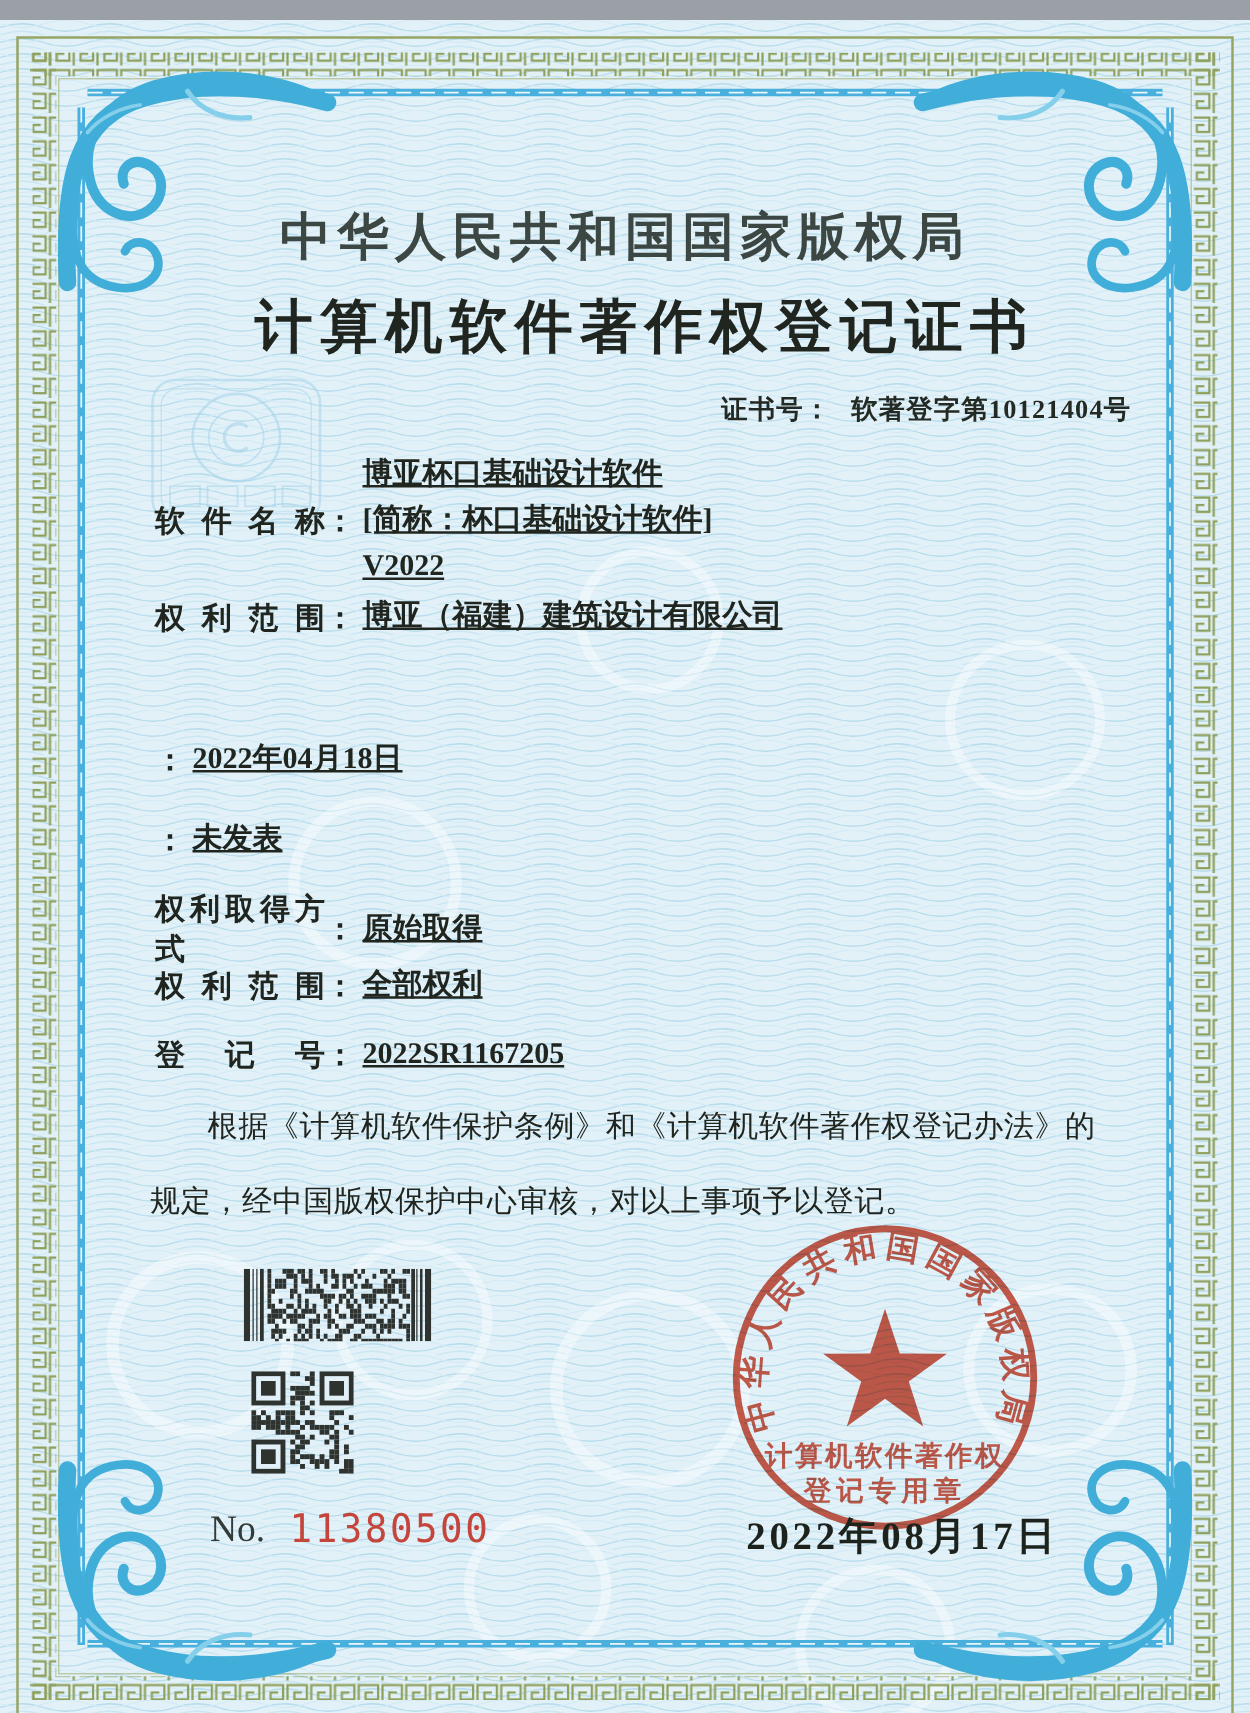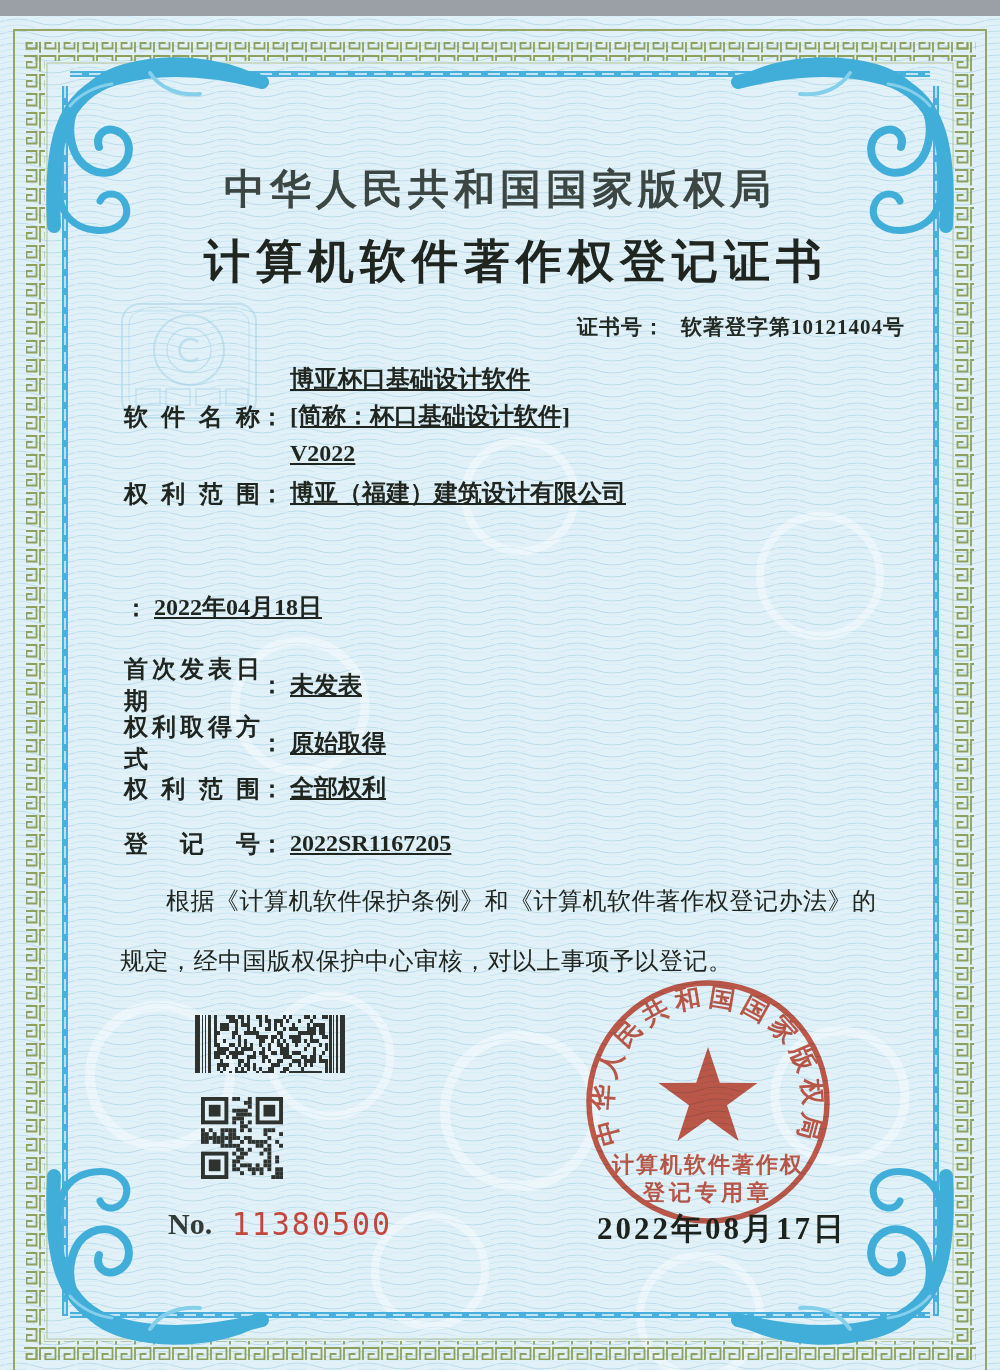--- a/index.html
+++ b/index.html
@@ -30,21 +30,21 @@
   .flabel{display:inline-block; width:136px; text-align:justify; text-align-last:justify;
           text-justify:inter-character; white-space:normal;}
   .fcolon{display:inline-block; width:22px;}
   .fval{margin-left:8px;}
   .fval div{line-height:37px;text-decoration:underline;}
   .statement{left:120px; width:775px; font-size:24px; font-weight:400;
              color:#20261f; letter-spacing:0.5px;}
   .st1{top:869px; text-indent:46px;}
   .st2{top:929px;}
   .serial{top:1190px; left:168px; font-size:30px;}
-  .serial .no{color:#333b38; font-weight:700;}
+  .serial .no{color:#333b38; font-weight:400;}
   .serial .num{
     font-family:"DejaVu Sans Mono","Liberation Mono",monospace;
     color:#c4453c; letter-spacing:2px; margin-left:12px; font-weight:400;
     transform:scaleY(1.05); display:inline-block;
   }
   .issue-date{top:1192px; left:597px; font-size:31px; font-weight:700;
               letter-spacing:3px; color:#1d231c;}
   svg.seal{position:absolute; left:575px; top:963px; mix-blend-mode:multiply; opacity:0.93;}
   svg.barcode, svg.qrcode{position:absolute;}
   svg.barcode{left:195px; top:999px;}
@@ -154,21 +154,20 @@
     </div>
 
     <div class="frow" style="top:228px">
         <span class="fcolon">：</span>
       <div class="fval">
         <div>2022年04月18日</div>
       </div>
     </div>
 
     <div class="frow" style="top:292px">
-      <span class="flabel">首次发表日期</span>
         <span class="fcolon">：</span>
       <div class="fval">
         <div>未发表</div>
       </div>
     </div>
 
     <div class="frow" style="top:350px">
       <span class="flabel">权利取得方式</span>
         <span class="fcolon">：</span>
       <div class="fval">

